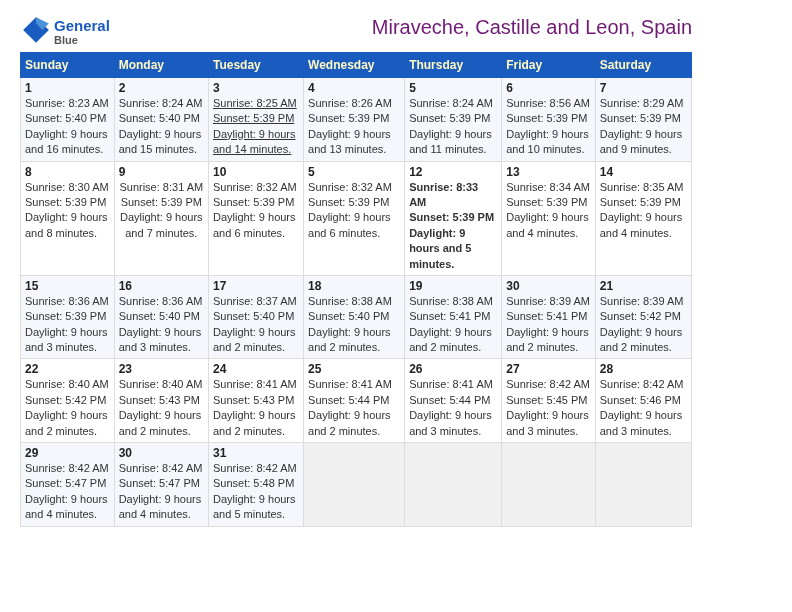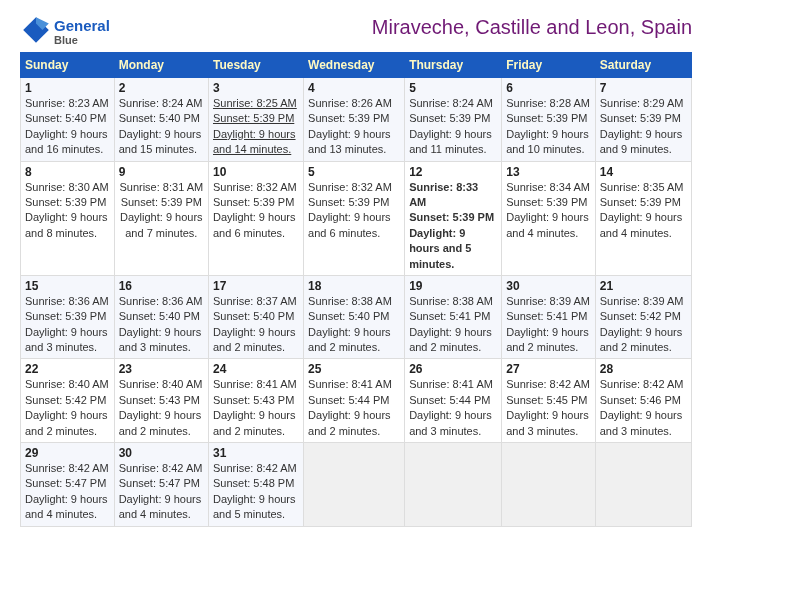--- a/index.html
+++ b/index.html
@@ -150,21 +150,21 @@
 Daylight: 9 hours and 13 minutes.</div>
           </td>
           <td>
             <span class="day-num">5</span>
             <div class="day-info" style="white-space: pre-line;">Sunrise: 8:24 AM
 Sunset: 5:39 PM
 Daylight: 9 hours and 11 minutes.</div>
           </td>
           <td>
             <span class="day-num">6</span>
-            <div class="day-info" style="white-space: pre-line;">Sunrise: 8:28 AM
+            <div class="day-info" style="white-space: pre-line;">Sunrise: 8:56 AM
 Sunset: 5:39 PM
 Daylight: 9 hours and 10 minutes.</div>
           </td>
           <td>
             <span class="day-num">7</span>
             <div class="day-info" style="white-space: pre-line;">Sunrise: 8:29 AM
 Sunset: 5:39 PM
 Daylight: 9 hours and 9 minutes.</div>
           </td>
         </tr>

